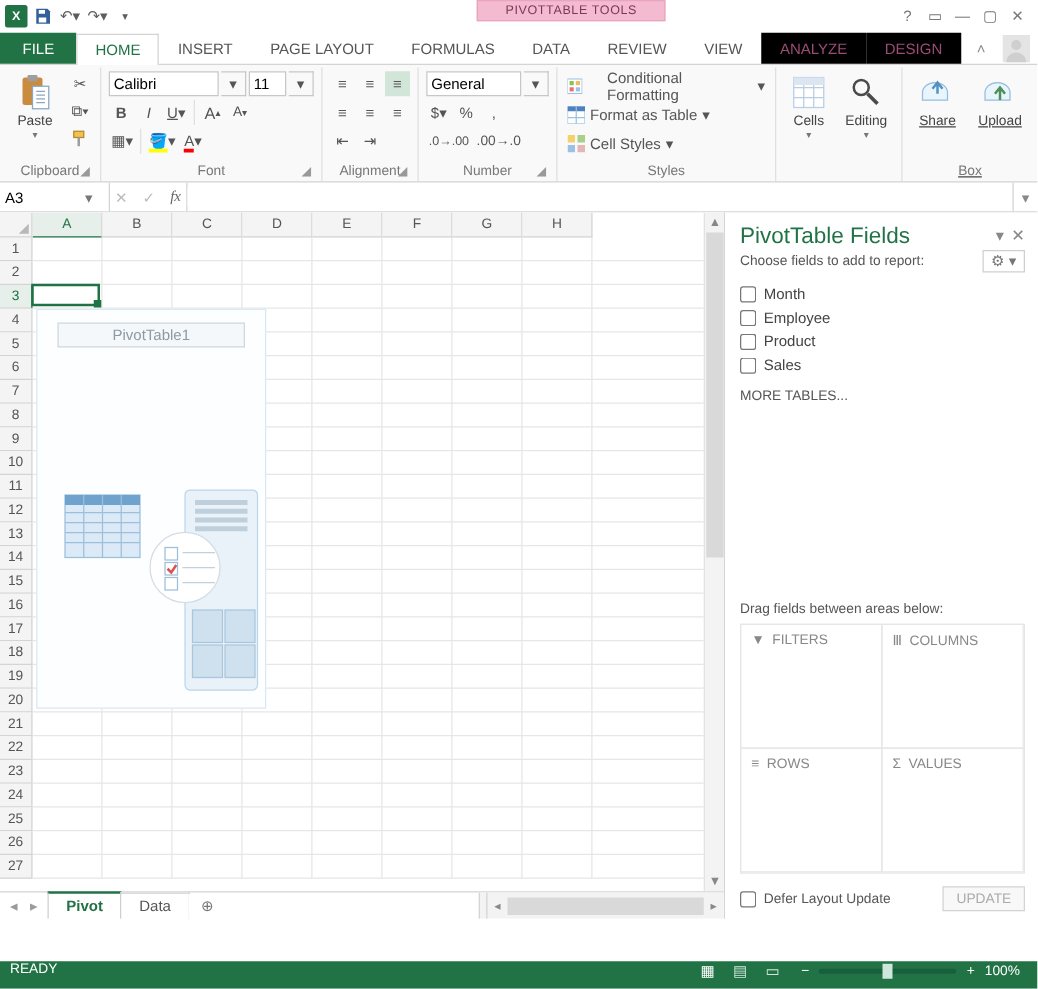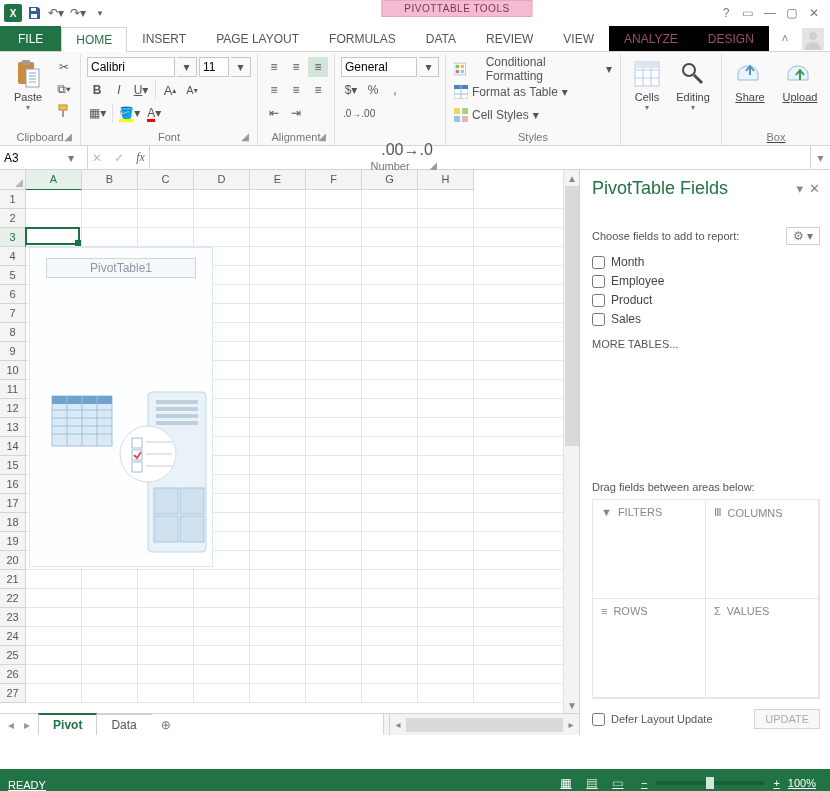--- a/index.html
+++ b/index.html
@@ -96,37 +96,37 @@
   .sheet-tab.add { border:none; padding:3px 10px; color:#777; }
   .hscroll { margin-left:auto; width:196px; display:flex; align-items:center; border-left:1px solid #d4d4d4; background:#f3f3f3; }
   .hscroll .track { flex:1; height:14px; }
   .hscroll .thumb { height:14px; background:#d9d9d9; width:100%; }
 
   
   .pf-head { display:flex; align-items:center; }
   .pf-head h3 { color:#217346; font-weight:400; font-size:18px; flex:1; }
   .pf-head .ctrls { display:flex; gap:6px; color:#888; }
   .pf-head .ctrls span { cursor:pointer; font-size:13px; }
-  .pf-choose { font-size:11px; color:#555; margin-top:28px; display:flex; align-items:center; }
+  .pf-choose { font-size:11px; color:#555; margin-top:1px; display:flex; align-items:center; }
   .pf-tools { margin-left:auto; border:1px solid #cfcfcf; padding:1px 6px; display:flex; align-items:center; gap:4px; color:#777; cursor:pointer; font-size:12px;}
   .pf-list { margin-top:10px; display:flex; flex-direction:column; gap:5px; }
   .pf-list label { display:flex; align-items:center; gap:6px; font-size:12px; color:#444; cursor:pointer;}
   .pf-list input[type=checkbox]{ width:13px; height:13px; }
   .pf-more { margin-top:12px; font-size:11px; color:#555; cursor:pointer; }
   .pf-drag { margin-top:auto; padding-top:10px; }
   .pf-drag .hint { font-size:11px; color:#555; margin-bottom:6px; }
   .pf-areas { display:grid; grid-template-columns:1fr 1fr; grid-template-rows:1fr 1fr; gap:0; border:1px solid #e6e6e6; height:200px; }
   .pf-area { border:1px solid #e6e6e6; margin:-1px 0 0 -1px; padding:6px 8px; font-size:11px; color:#666; }
   .pf-area .ah { display:flex; align-items:center; gap:6px; color:#888; }
   .pf-footer { display:flex; align-items:center; margin-top:10px; gap:6px; }
   .pf-footer label { display:flex; align-items:center; gap:6px; font-size:11px; color:#555; }
   .pf-footer button { margin-left:auto; font-size:11px; padding:3px 10px; border:1px solid #d4d4d4; background:#f8f8f8; color:#aaa; }
 
   
-  .status-bar { position:absolute; bottom:0; left:0; right:0; height:22px; background:#217346; color:#fff; display:flex; align-items:flex-end; font-size:11px;text-decoration:underline; }
+  .status-bar { position:absolute; bottom:0; left:0; right:0; height:22px; background:#217346; color:#fff; display:flex; align-items:flex-start; font-size:11px; }
   .status-bar .ready { padding-left:8px; }
   .status-bar .views { margin-left:auto; display:flex; align-items:center; gap:4px; padding-right:6px; }
   .status-bar .views .vbtn { width:22px; height:16px; display:flex; align-items:center; justify-content:center; color:#cfe6da; cursor:pointer; font-size:12px;}
   .status-bar .views .vbtn.active { color:#fff; }
   .status-bar .zoom { display:flex; align-items:center; gap:8px; padding:0 8px; }
   .status-bar .zoom .slider { position:relative; width:110px; height:4px; background:#1a5f3c; border-radius:2px; }
   .status-bar .zoom .slider .mid { position:absolute; left:50%; top:-3px; width:1px; height:10px; background:#cfe6da;}
   .status-bar .zoom .slider .knob { position:absolute; left:50%; top:-4px; width:8px; height:12px; background:#cfe6da; transform:translateX(-50%); }
 
   svg { display:block; }
@@ -268,21 +268,21 @@
         <input class="combo num-fmt" value="General" style="">
         <span class="mini-btn" style="border:1px solid #c7c7c7;border-left:none;width:16px;">▾</span>
       </div>
       <div class="mini-row">
         <div class="mini-btn">$▾</div>
         <div class="mini-btn">%</div>
         <div class="mini-btn">,</div>
       </div>
       <div class="mini-row">
         <div class="mini-btn" style="font-size:10px;">.0→.00</div>
-        <div class="mini-btn" style="font-size:16px;margin-top:37px;">.00→.0</div>
+        <div class="mini-btn" style="font-size:11px;">.00→.0</div>
       </div>
     </div>
     <div class="group-label"><span>Number</span><span class="launcher">◢</span></div>
   </div>
 
   <div class="group">
     <div class="group-body" style="flex-direction:column;gap:3px;padding-top:2px;">
       <div class="mini-row">
         <div class="mini-btn" style="gap:20px;">
           <svg width="14" height="14" viewBox="0 0 14 14">

